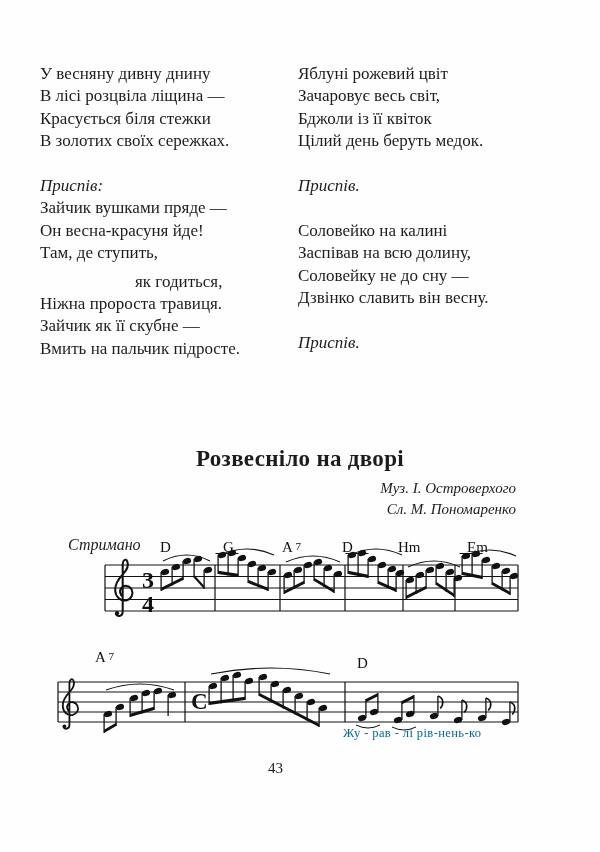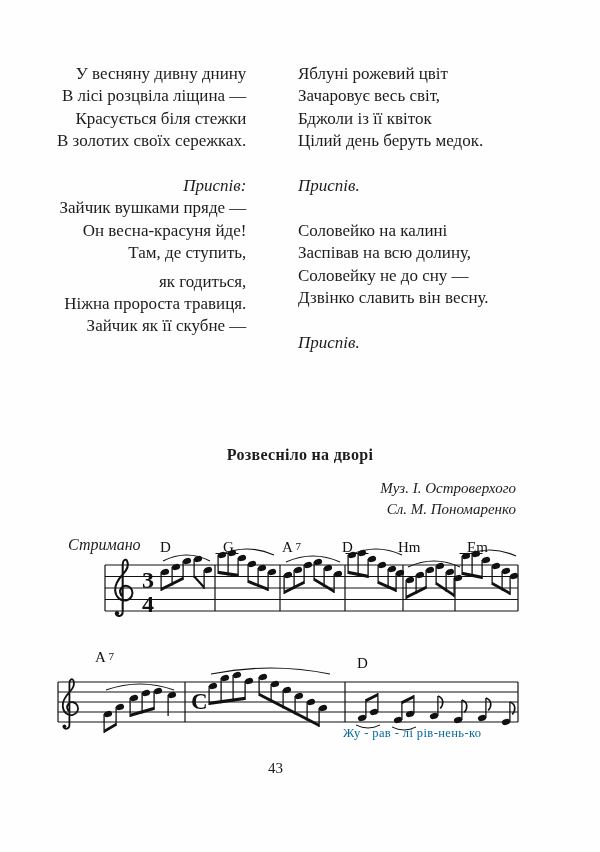--- a/index.html
+++ b/index.html
@@ -2,28 +2,28 @@
 <html><head>
 <meta charset="utf-8">
 <style>
   html,body{margin:0;padding:0;background:#ffffff;}
   .page{
     position:relative;width:600px;height:852px;background:#fefefe;
     font-family:"Liberation Serif","DejaVu Serif",serif;color:#1c1c1c;
     overflow:hidden;
   }
   .lyr-col{position:absolute;top:63px;font-size:17px;line-height:22.4px;white-space:nowrap;}
-  .lyr-col.left{left:57px;text-align:right;}
+  .lyr-col.left{left:40px;}
   .lyr-col.right{left:298px;}
   .lyr-row{height:22.4px;}
   .lyr-row.it{font-style:italic;}
   .lyr-row.ind{padding-left:95px;margin-top:6px;}
   .song-title{
     position:absolute;top:446px;left:0;width:600px;text-align:center;
-    font-size:16px;font-weight:bold;letter-spacing:.3px;
+    font-size:23px;font-weight:bold;letter-spacing:.3px;
   }
   .credits{
     position:absolute;top:478px;right:84px;text-align:right;
     font-style:italic;font-size:15px;line-height:20.5px;
   }
   .tempo{
     position:absolute;top:536px;left:68px;font-style:italic;font-size:16px;
   }
   .music-svg{position:absolute;left:0;top:528px;}
   .staff2-lyric{
@@ -47,20 +47,21 @@
       <div class="lyr-row">Красується біля стежки</div>
       <div class="lyr-row">В золотих своїх сережках.</div>
       <div class="lyr-row">&nbsp;</div>
       <div class="lyr-row it">Приспів:</div>
       <div class="lyr-row">Зайчик вушками пряде —</div>
       <div class="lyr-row">Он весна-красуня йде!</div>
       <div class="lyr-row">Там, де ступить,</div>
       <div class="lyr-row ind">як годиться,</div>
       <div class="lyr-row">Ніжна пророста травиця.</div>
       <div class="lyr-row">Зайчик як її скубне —</div>
+      <div class="lyr-row">Вмить на пальчик підросте.</div>
     </div>
   <div class="lyr-col right" id="col-right">
       <div class="lyr-row">Яблуні рожевий цвіт</div>
       <div class="lyr-row">Зачаровує весь світ,</div>
       <div class="lyr-row">Бджоли із її квіток</div>
       <div class="lyr-row">Цілий день беруть медок.</div>
       <div class="lyr-row">&nbsp;</div>
       <div class="lyr-row it">Приспів.</div>
       <div class="lyr-row">&nbsp;</div>
       <div class="lyr-row">Соловейко на калині</div>

